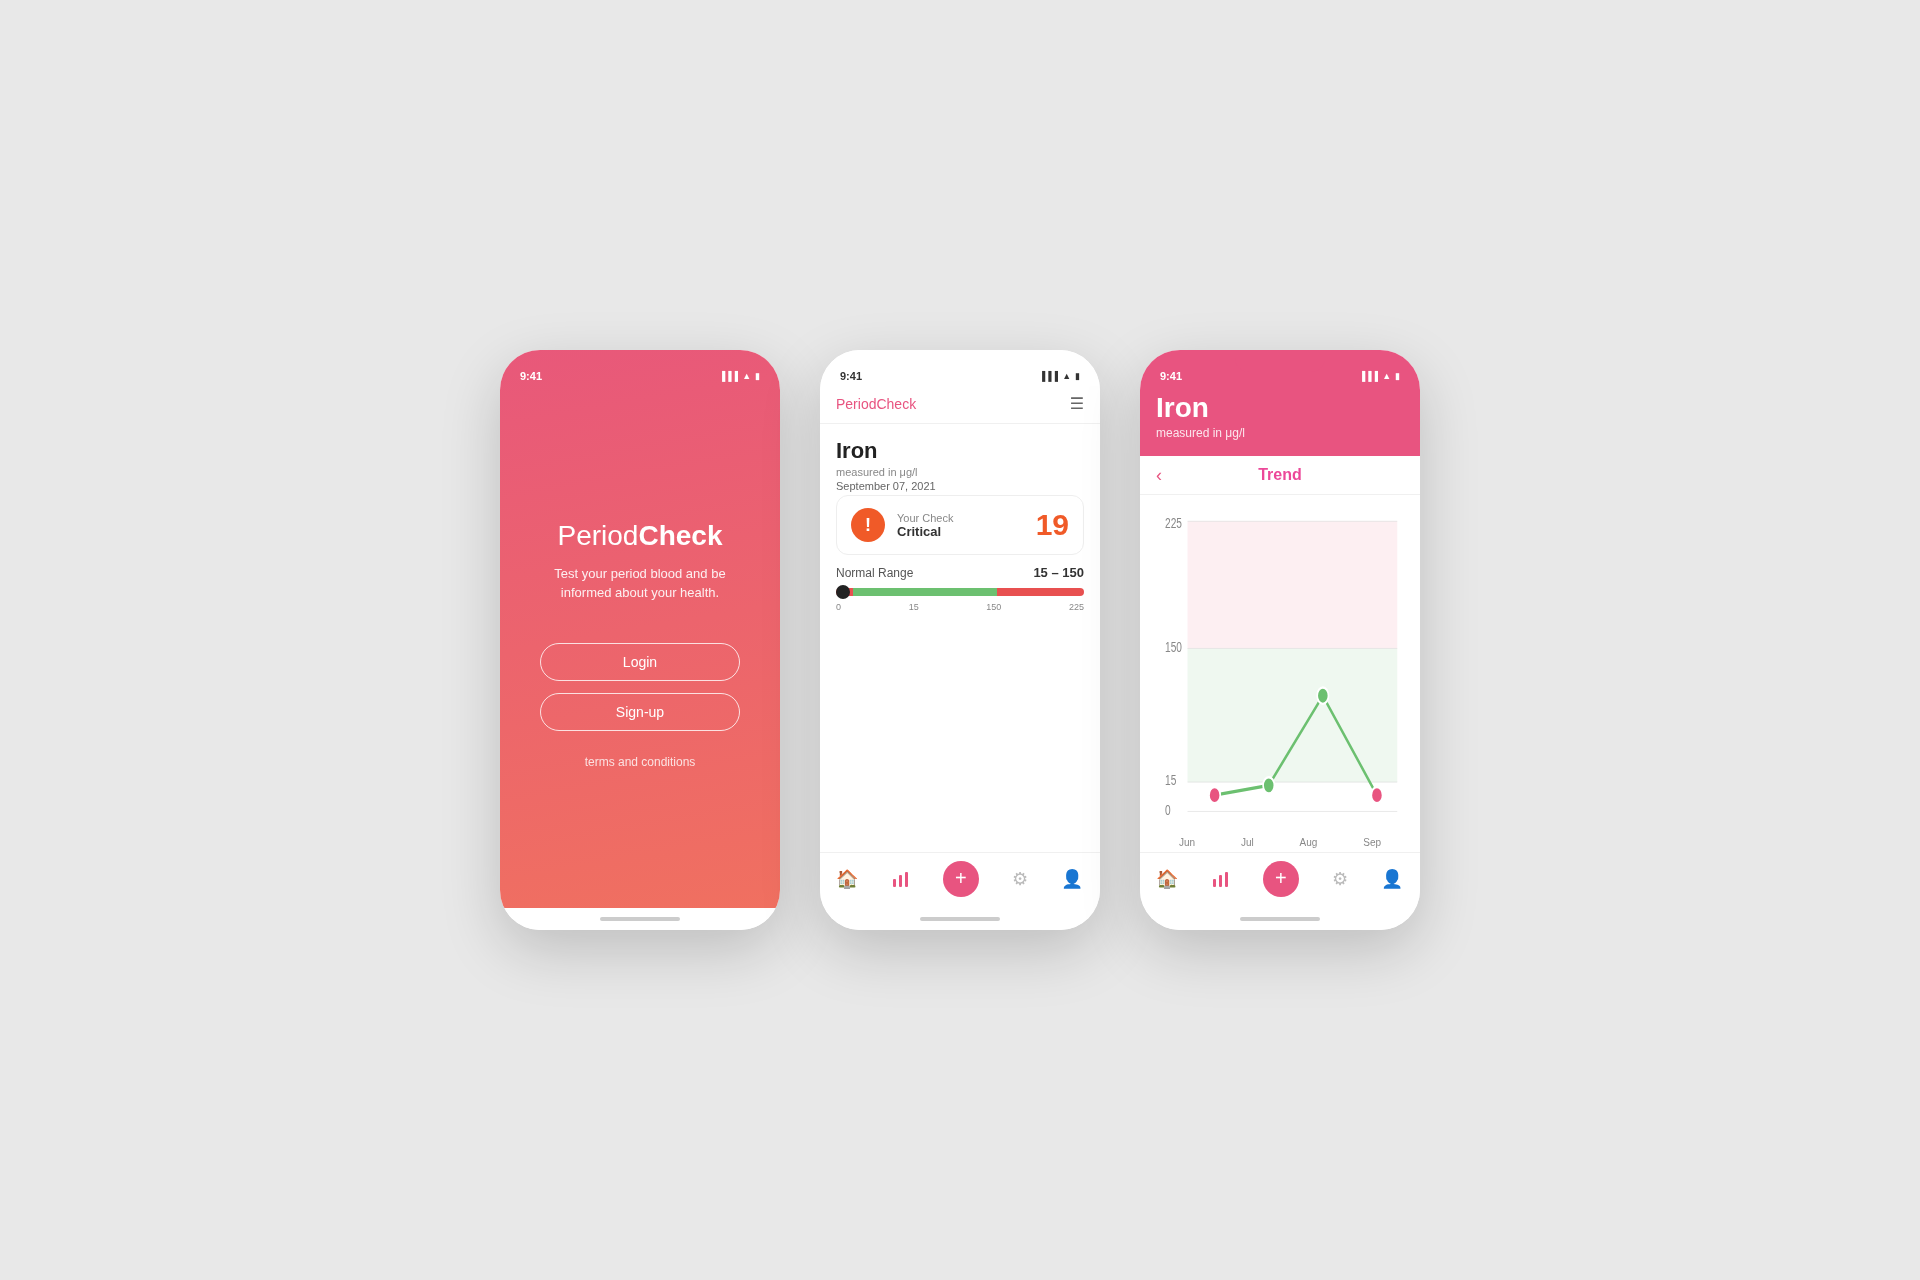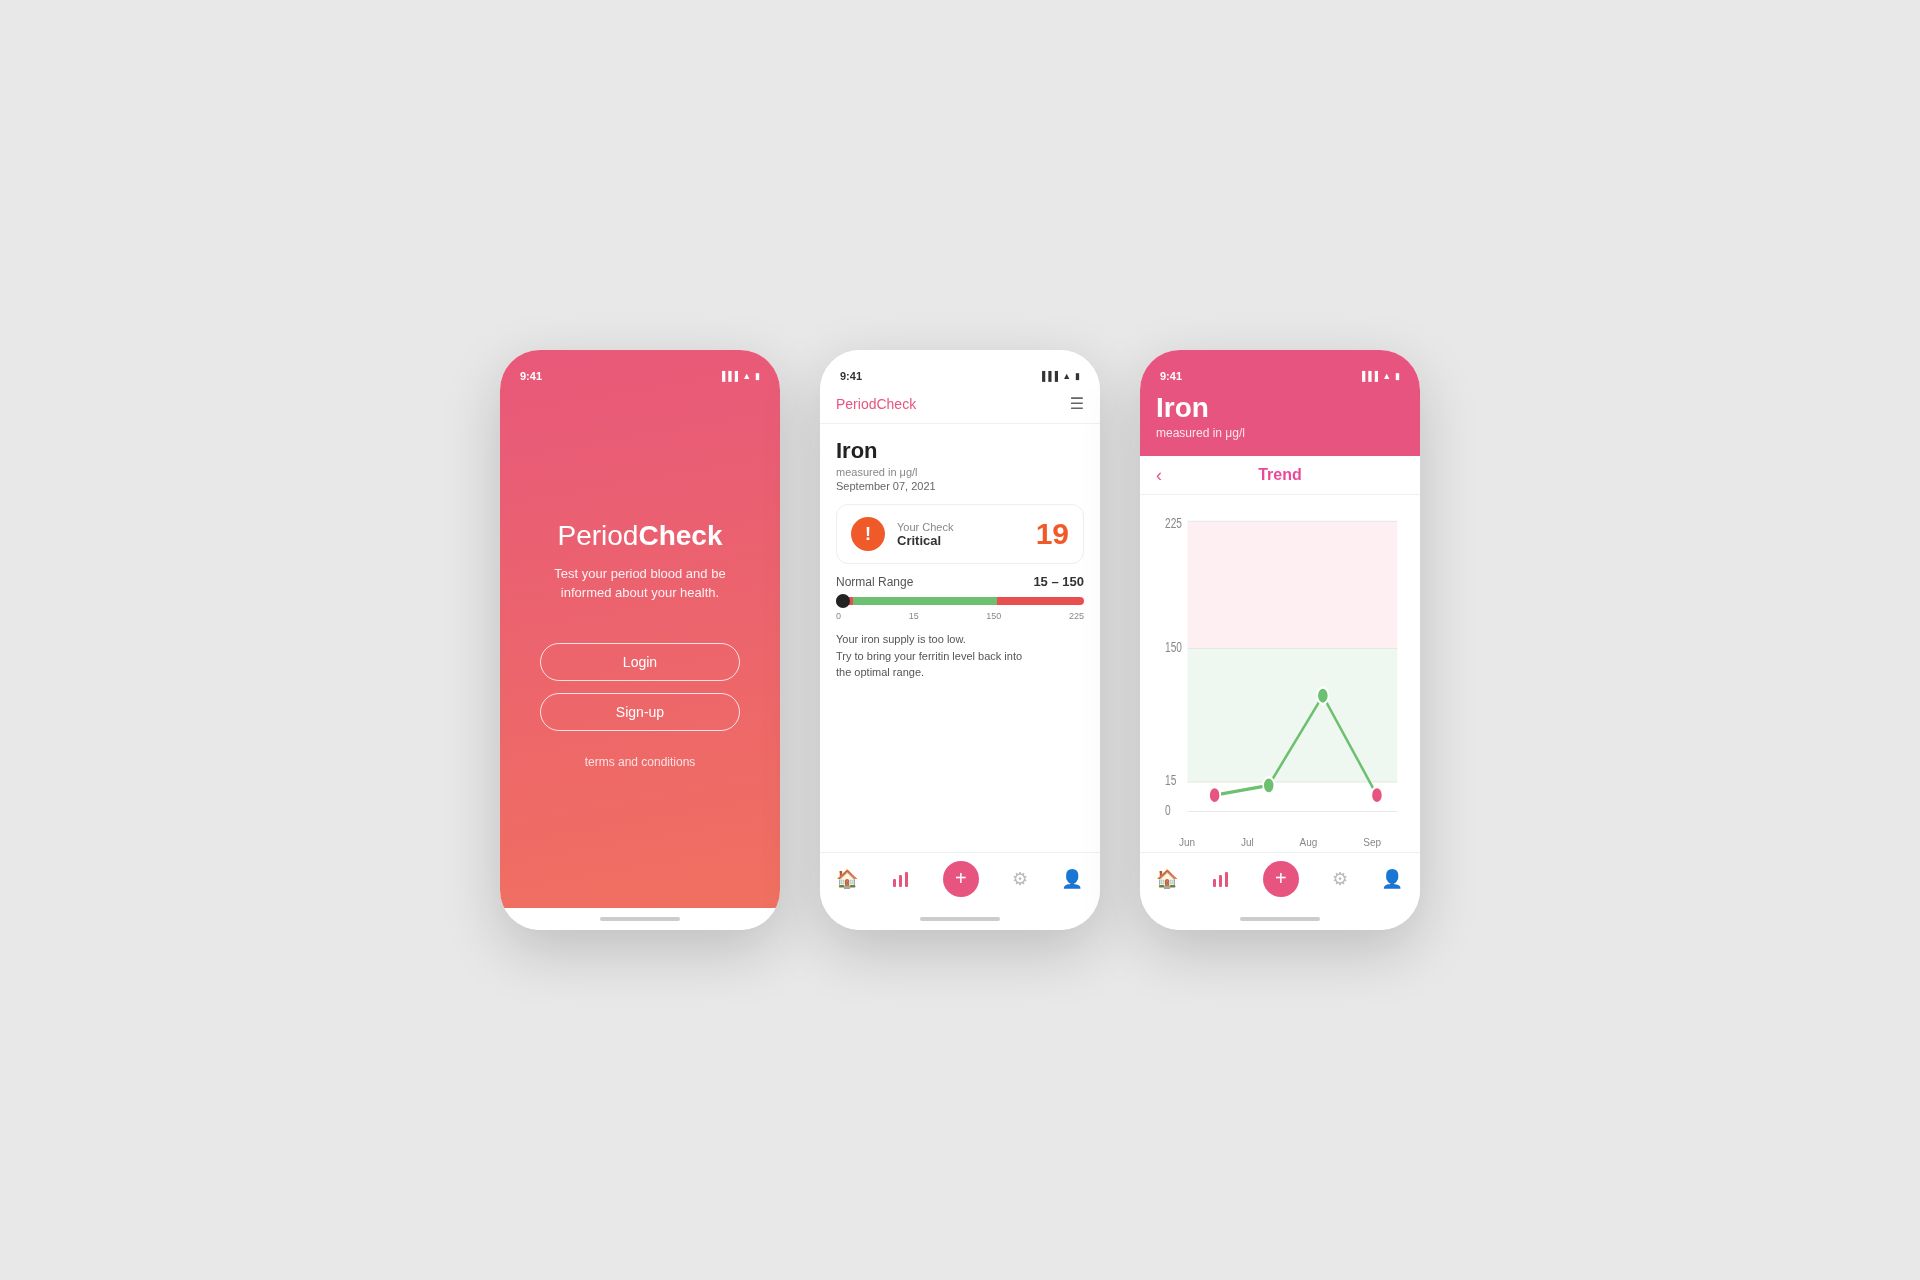--- a/index.html
+++ b/index.html
@@ -171,21 +171,21 @@
     }
     .mineral-subtitle {
       font-size: 11px;
       color: #888;
       margin-top: 2px;
     }
     .mineral-date {
       font-size: 11px;
       color: #666;
       margin-top: 2px;
-      margin-bottom: 12px;
+      margin-bottom: 3px;
     }
     .level-card {
       border: 1px solid #eee;
       border-radius: 12px;
       padding: 12px 14px;
       display: flex;
       align-items: center;
       gap: 12px;
       margin-bottom: 10px;
     }
@@ -424,21 +424,20 @@
       <div class="range-bar-container">
         <div class="range-bar-bg"></div>
         <div class="range-marker"></div>
       </div>
       <div class="range-labels">
         <span>0</span>
         <span>15</span>
         <span>150</span>
         <span>225</span>
       </div>
-      <div class="description-text">Your iron supply is too low.<br>Try to bring your ferritin level back into<br>the optimal range.</div>
     </div>
     <div class="bottom-nav">
       <div class="nav-item">🏠</div>
       <div class="nav-item active">
         <svg width="18" height="16" viewBox="0 0 18 16">
             <rect x="1" y="8" width="3" height="8" fill="#e85480" rx="1"></rect>
             <rect x="7" y="4" width="3" height="12" fill="#e85480" rx="1"></rect>
             <rect x="13" y="1" width="3" height="15" fill="#e85480" rx="1"></rect>
           </svg>
       </div>

